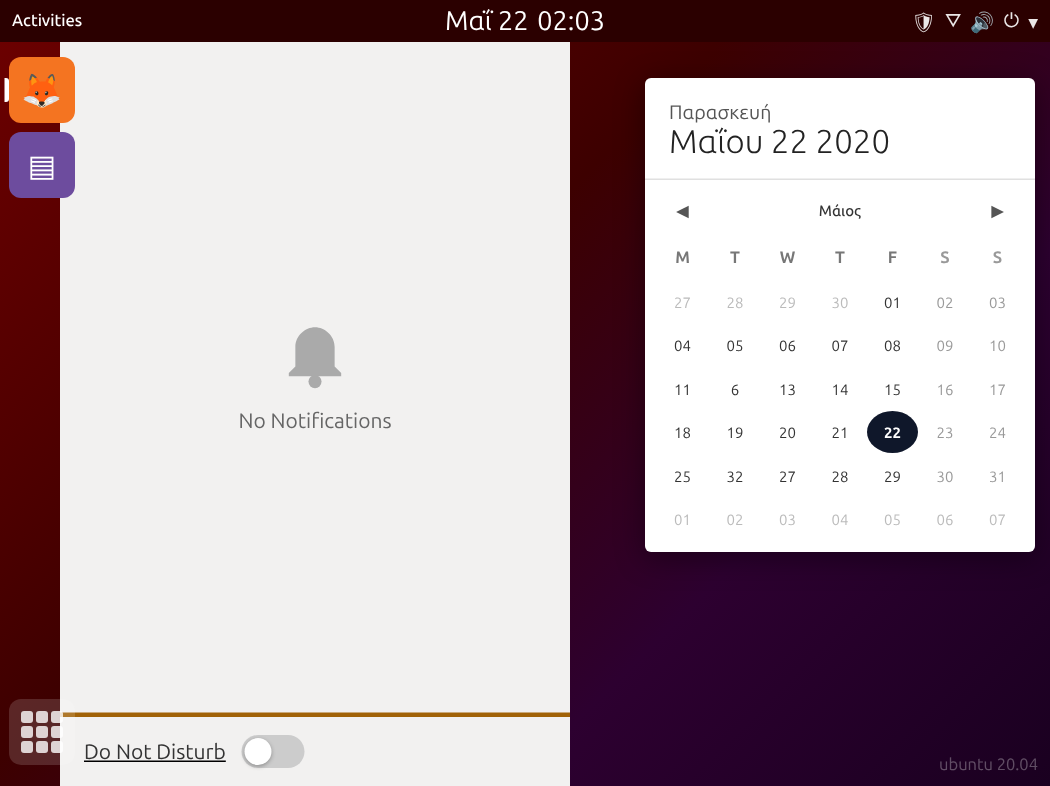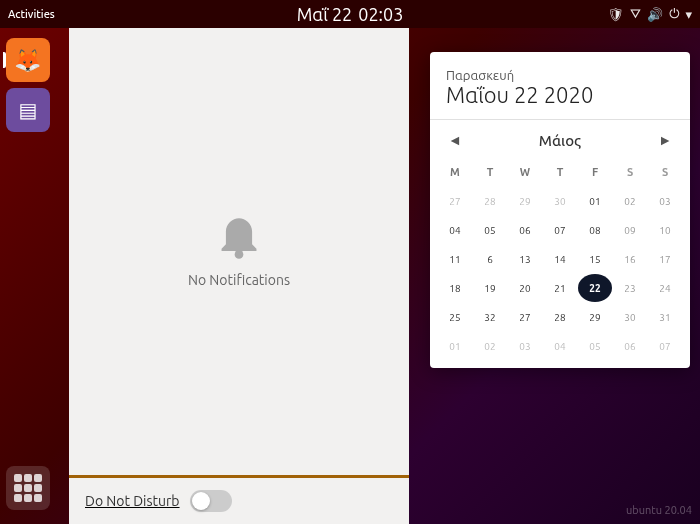--- a/index.html
+++ b/index.html
@@ -132,21 +132,21 @@
     .apps-grid-dot {
       width: 8px;
       height: 8px;
       background: rgba(255,255,255,0.8);
       border-radius: 2px;
     }
 
     
     .notification-panel {
       position: absolute;
-      left: 69px;
+      left: 40px;
       top: 0;
       width: 340px;
       height: 100%;
       background: #f2f1f0;
       display: flex;
       flex-direction: column;
       justify-content: space-between;
       padding-bottom: 0;
     }
     .notification-content {
@@ -241,21 +241,21 @@
     .cal-nav-btn {
       background: none;
       border: none;
       cursor: pointer;
       font-size: 14px;
       color: #555;
       padding: 4px 6px;
       border-radius: 3px;
     }
     .cal-month-label {
-      font-size: 15px;
+      font-size: 10px;
       color: #333;
       font-weight: 500;
     }
     .cal-grid {
       display: grid;
       grid-template-columns: repeat(7, 1fr);
       gap: 1px;
     }
     .cal-cell {
       display: flex;

